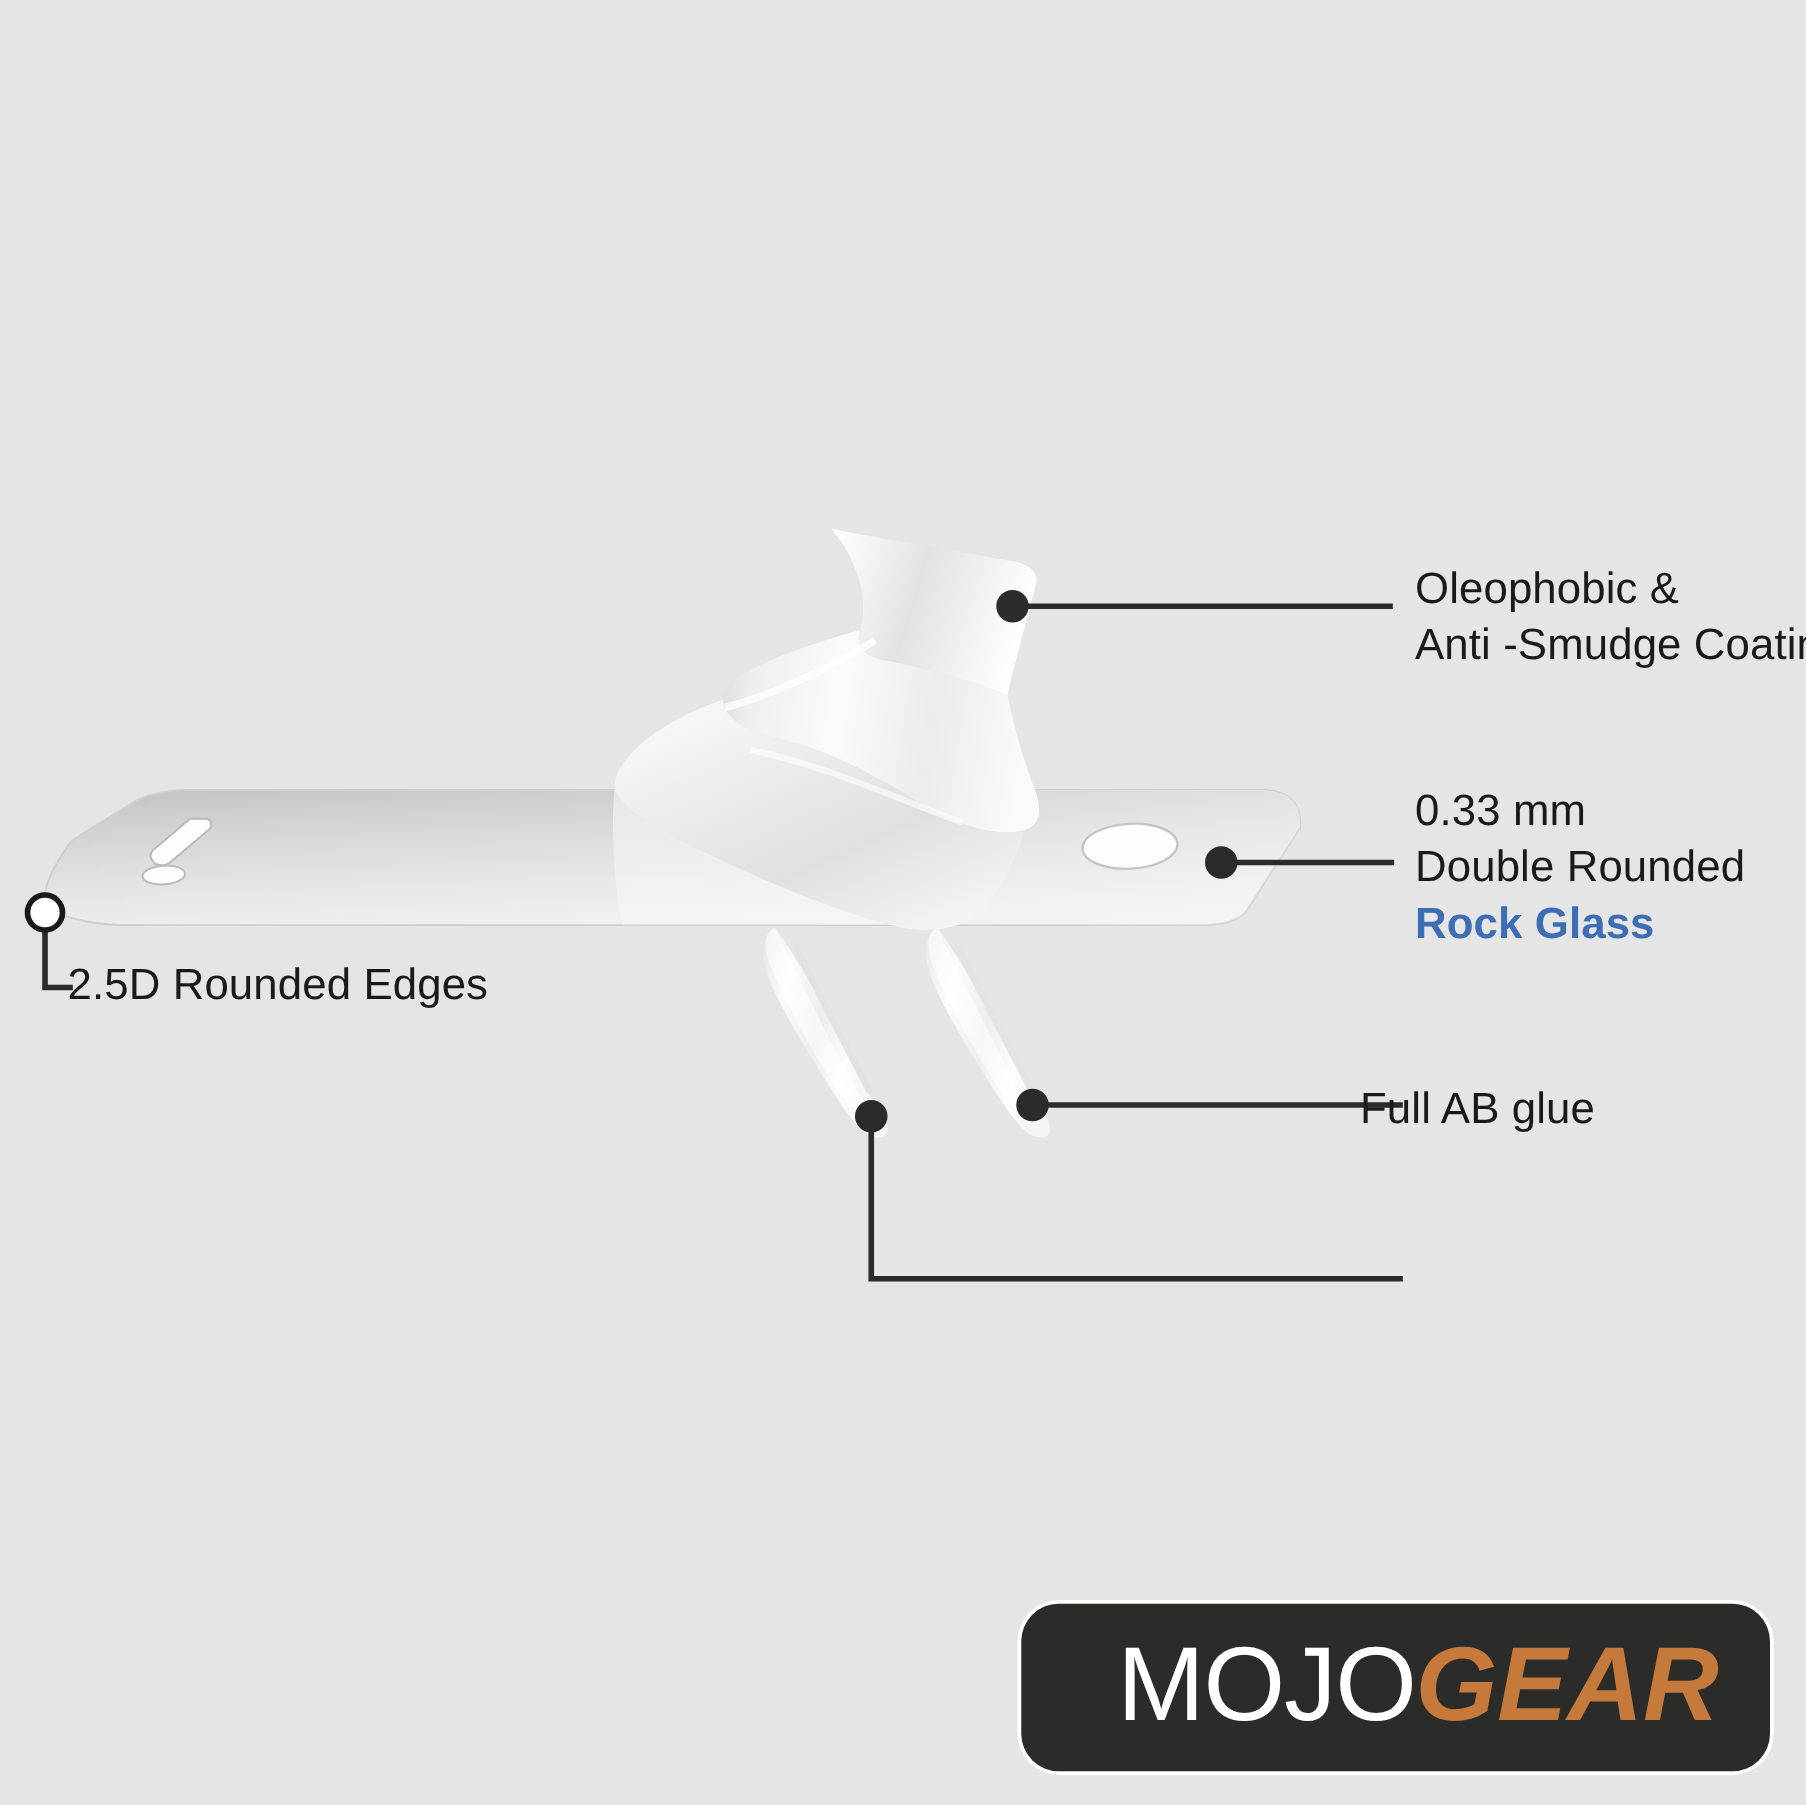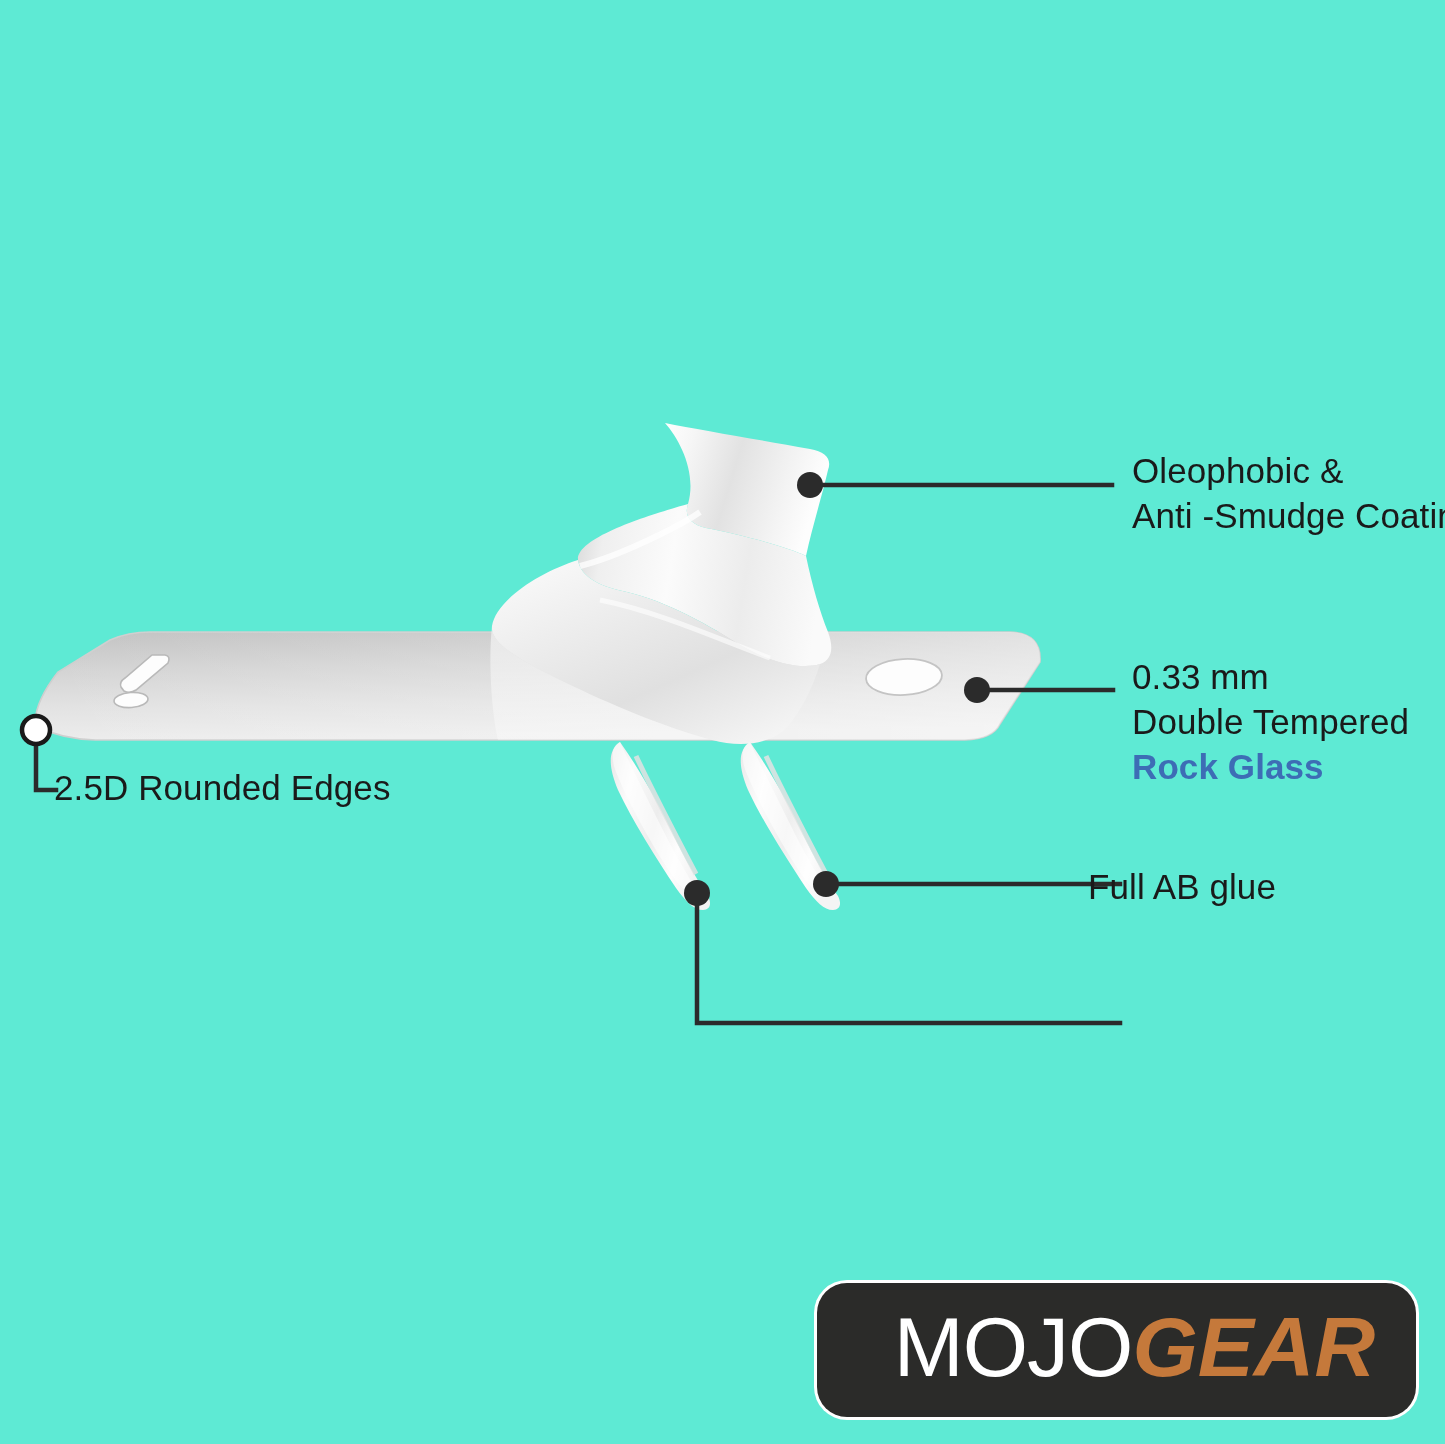--- a/index.html
+++ b/index.html
@@ -12,21 +12,21 @@
     width: 1445px;
     height: 1444px;
     overflow: hidden;
     font-family: "Liberation Sans", sans-serif;
     -webkit-font-smoothing: antialiased;
   }
   #stage {
     position: relative;
     width: 1445px;
     height: 1444px;
-    background: #5eead4;
+    background: #e5e5e5;
   }
   #diagram-svg {
     position: absolute;
     left: 0;
     top: 0;
     width: 1445px;
     height: 1444px;
     display: block;
   }
   .callout {
@@ -41,21 +41,21 @@
   .callout .line2,
   .callout .line1,
   .callout .line3 {
     display: block;
   }
   .accent {
     color: #3d6db5;
     font-weight: bold;
   }
   #callout-oleophobic { left: 1132px; top: 448px; }
-  #callout-rockglass  { left: 1132px; top: 654px; }
+  #callout-rockglass  { left: 1132px; top: 626px; }
   #callout-abglue     { left: 1088px; top: 864px; }
   #callout-petfilm    { left: 1132px; top: 1000px; }
   #callout-edges      { left: 54px;  top: 765px; }
 
   
   #brand-logo {
     position: absolute;
     left: 817px;
     top: 1283px;
     width: 563px;
@@ -286,21 +286,21 @@
     </g>
   </svg>
 
   <div class="callout" id="callout-oleophobic">
     <span class="line1">Oleophobic &amp;</span>
     <span class="line2">Anti -Smudge Coating</span>
   </div>
 
   <div class="callout" id="callout-rockglass">
     <span class="line1">0.33 mm</span>
-    <span class="line2">Double Tempered</span>
+    <span class="line2">Double Rounded</span>
     <span class="line3 accent">Rock Glass</span>
   </div>
 
   <div class="callout" id="callout-abglue">
     <span class="line1">Full AB glue</span>
   </div>
 
 
   <div class="callout" id="callout-edges">
     <span class="line1">2.5D Rounded Edges</span>

